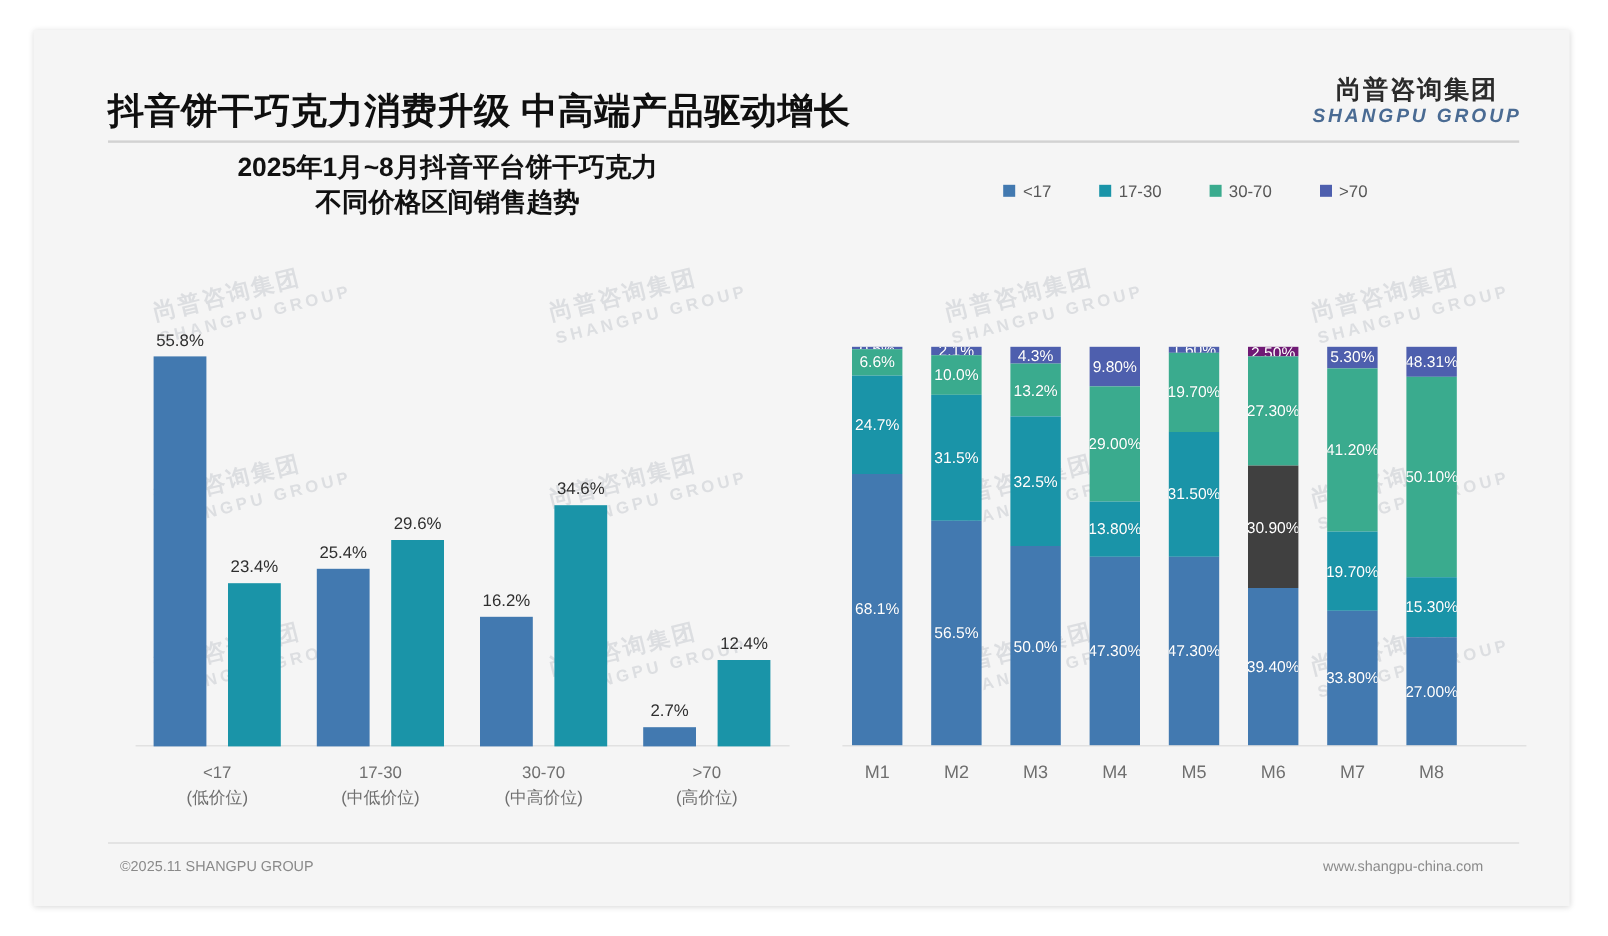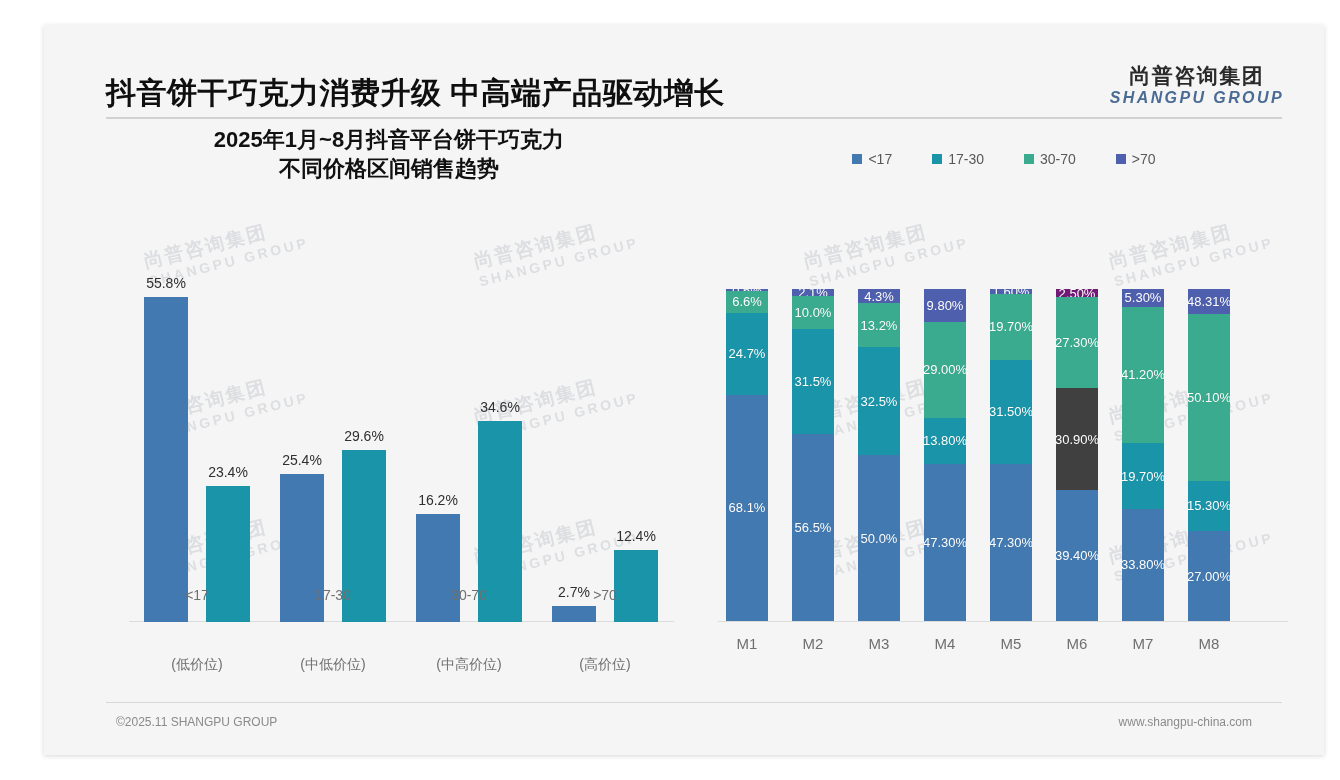--- a/index.html
+++ b/index.html
@@ -4,21 +4,21 @@
 <style>
   * { box-sizing: border-box; margin: 0; padding: 0; }
   html, body {
     width: 1340px; height: 780px;
     background: #ffffff;
     font-family: "Liberation Sans", "DejaVu Sans", sans-serif;
     overflow: hidden;
   }
   #slide {
     position: absolute;
-    left: 44px; top: 25px;
+    left: 28px; top: 25px;
     width: 1280px; height: 730px;
     background: #f5f5f5;
     box-shadow: 0 1px 5px rgba(0,0,0,0.16);
   }
   
   #header {
     position: absolute; left: 0; top: 0; width: 100%; height: 92px;
   }
   #main-title {
     position: absolute; left: 62px; top: 68px;
@@ -82,21 +82,21 @@
   }
   .gbar { width: 44px; position: relative; padding-left: 12px; }
   .gbar .val {
     position: absolute; left: 50%; transform: translateX(-50%);
     top: -22px; font-size: 14px; color: #2f2f2f; white-space: nowrap;
   }
   .xlab {
     position: absolute; bottom: 6px; width: 136px; text-align: center;
     font-size: 14px; color: #6f6f6f; line-height: 1.45;
   }
-  .xlab .sub { display: block; margin-top: 48px; }
+  .xlab .sub { display: block; }
   
   #chart-right {
     position: absolute; left: 0; top: 135px; width: 600px; height: 420px;
   }
   #axis-right {
     position: absolute; left: 14px; bottom: 58px; width: 570px;
     height: 1px; background: #dcdcdc;
   }
   .stack {
     position: absolute; bottom: 59px; width: 42px; height: 332px;

